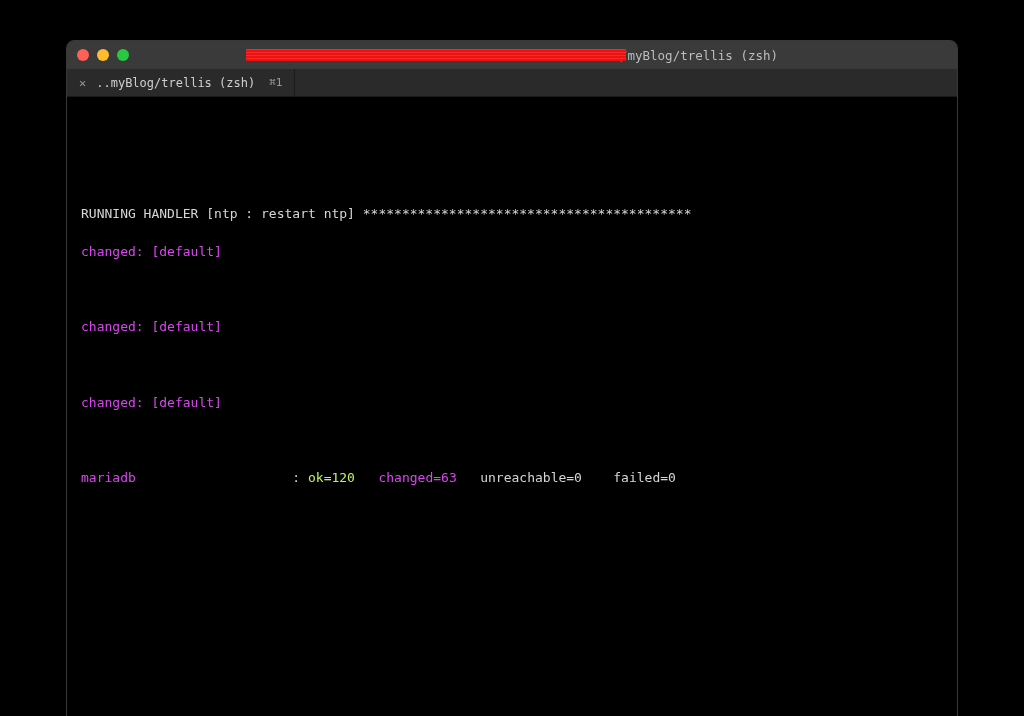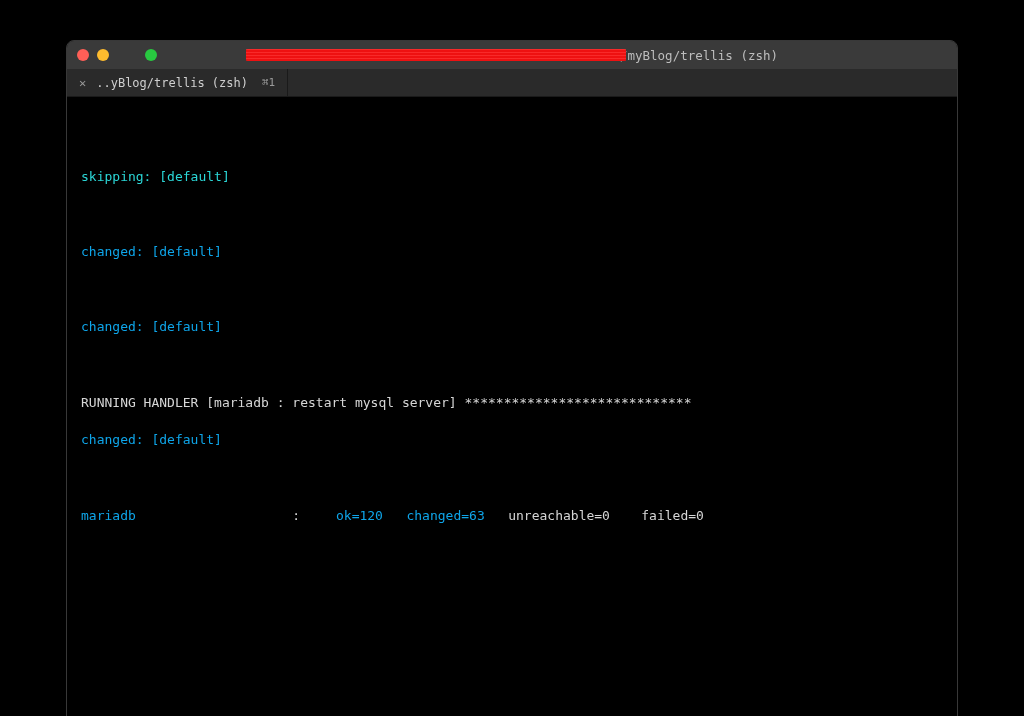--- a/index.html
+++ b/index.html
@@ -67,22 +67,22 @@
     .term {
       background:#000;
       padding:14px 14px 18px 14px;
       line-height:1.45;
       color:#d6d6d6;
       white-space:pre;
       font-size:13px;
       overflow:hidden;
     }
     .cyan   { color:#2bd7d7; }
-    .yellow { color:#0ea5e9; }
-    .green  { color:#0ea5e9;margin-left:28px; }
+    .yellow { color:#d946ef; }
+    .green  { color:#bef264; }
   </style>
 </head>
 <body>
 
 <div class="window">
 
   <div class="titlebar">
     <div class="traffic">
       <div class="dot red"></div>
       <div class="dot yellow"></div>
@@ -90,34 +90,33 @@
     </div>
     <div class="title-center">
       <span class="redact"></span>
       <span class="title-path">/myBlog/trellis (zsh)</span>
     </div>
   </div>
 
   <div class="tabbar">
     <div class="tab">
       <span class="x">✕</span>
-      <span>..yBlog/trellis (zsh)</span>
+      <span>..myBlog/trellis (zsh)</span>
       <span class="kb">⌘1</span>
     </div>
   </div>
 
   <div class="term">
 <div> </div>
-<div class="cyan">skipping: [default]</div>
 <div> </div>
+<div>RUNNING HANDLER [ntp : restart ntp] ******************************************</div>
 <div class="yellow">changed: [default]</div>
 <div> </div>
 <div class="yellow">changed: [default]</div>
 <div> </div>
-<div>RUNNING HANDLER [mariadb : restart mysql server] *****************************</div>
 <div class="yellow">changed: [default]</div>
 <div> </div>
 <div><span class="yellow">mariadb</span><span>                    : </span><span class="green">ok=120</span>   <span class="yellow">changed=63</span>   <span>unreachable=0</span>    <span>failed=0</span></div>
 <div> </div>
 
 
 
 
 
 

